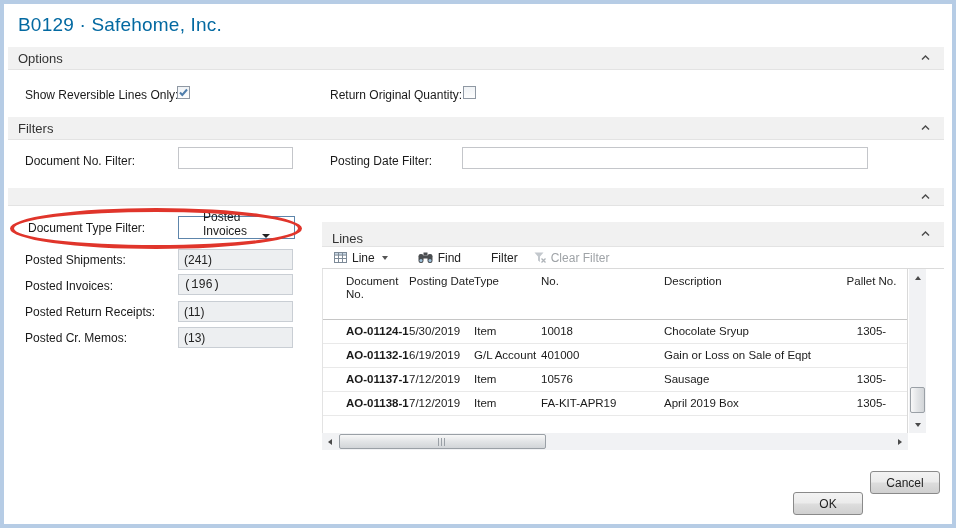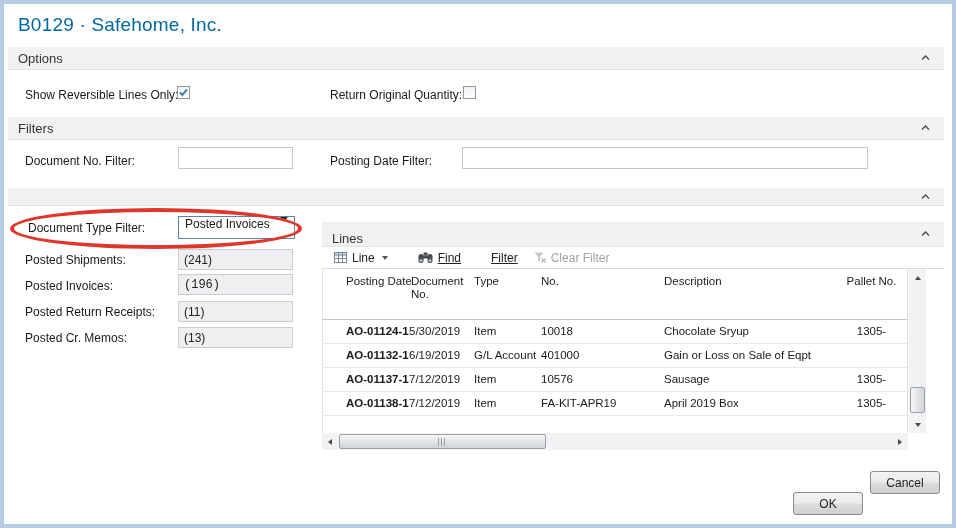--- a/index.html
+++ b/index.html
@@ -28,22 +28,22 @@
   .checkbox{
     width:13px; height:13px; border:1px solid #8f98a3; background:linear-gradient(#f0f3f6,#fdfdfd);
     display:flex; align-items:center; justify-content:center;
   }
   .txt-input{
     border:1px solid #c4c6ca; height:22px; font-family:"Liberation Sans",sans-serif;
     font-size:12px; padding:0 4px; outline:none; background:#fff;
   }
   .dropdown{
     left:174px; top:212px; width:117px; height:23px; background:#fff;
-    border:1px solid #5d85ab; display:flex; align-items:flex-start; justify-content:space-between;
-    padding:0 6px; font-size:12px; cursor:default;
+    border:1px solid #5d85ab; display:flex; align-items:flex-end; justify-content:space-between;
+    padding:0 24px; font-size:12px; cursor:default;
   }
   .dd-arrow{ width:0; height:0; border-left:4px solid transparent; border-right:4px solid transparent; border-top:4px solid #222; }
   .ro-field{
     left:174px; width:115px; height:21px; background:#edeff1; border:1px solid #c9ced4;
     font-size:12px; color:#222; display:flex; align-items:center; padding:0 5px;
   }
   .red-ellipse{
     left:6px; top:204px; width:292px; height:41px;
     border:4px solid #e0352b; border-radius:50%; pointer-events:none;
   }
@@ -53,21 +53,21 @@
     display:flex; align-items:flex-end; padding:0 10px; font-size:13px; color:#333;
     border-bottom:1px solid #e3e3e3;
   }
   .lines-bar .chev{ position:absolute; right:14px; top:50%; transform:translateY(-50%); line-height:0; cursor:pointer;}
   .toolbar{
     left:318px; top:243px; width:622px; height:22px; background:#fff;
     border-bottom:1px solid #dadada; display:flex; align-items:center; font-size:12px; color:#222;
   }
   .tb-item{ display:flex; align-items:center; gap:5px; cursor:pointer; padding:0 4px; }
   .tb-item.disabled{ color:#9fa3a7; cursor:default; }
-  .tb-gap-s{ margin-left:8px; } .tb-gap-m{ margin-left:22px;text-decoration:underline; }
+  .tb-gap-s{ margin-left:8px; } .tb-gap-m{ margin-left:22px; }
   .caret-dn{ width:0;height:0;border-left:3.5px solid transparent;border-right:3.5px solid transparent;border-top:4px solid #555; margin-left:2px;}
   
   .grid{
     left:318px; top:265px; width:586px; height:164px; background:#fff;
     border-left:1px solid #e3e3e3; border-right:1px solid #d9d9d9;
     font-size:11.5px; overflow:hidden;
   }
   .g-row{ display:flex; }
   .g-head{ height:51px; border-bottom:1px solid #c6c6c6; color:#222; }
   .g-head .c{ padding-top:6px; line-height:13px; white-space:nowrap; }
@@ -210,22 +210,22 @@
         <polygon points="0.5,0.5 9.5,0.5 6,4.5 6,10 4,8.5 4,4.5" fill="#c3c8cd"></polygon>
         <path d="M7.5,6.5 l4,4 M11.5,6.5 l-4,4" stroke="#aeb3b8" stroke-width="1.3" fill="none"></path>
       </svg>
       <span>Clear Filter</span>
     </div>
   </div>
 
   <div class="abs grid">
     <div class="g-row g-head">
       <div class="c c-ind"></div>
+      <div class="c c1">Document No.</div>
       <div class="c c2">Posting Date</div>
-      <div class="c c1">Document No.</div>
       <div class="c c3">Type</div>
       <div class="c c4">No.</div>
       <div class="c c5">Description</div>
       <div class="c c6">Pallet No.</div>
     </div>
     <div class="g-row g-data">
       <div class="c c-ind"></div>
       <div class="c c1">AO-01124-1</div>
       <div class="c c2">5/30/2019</div>
       <div class="c c3">Item</div>

